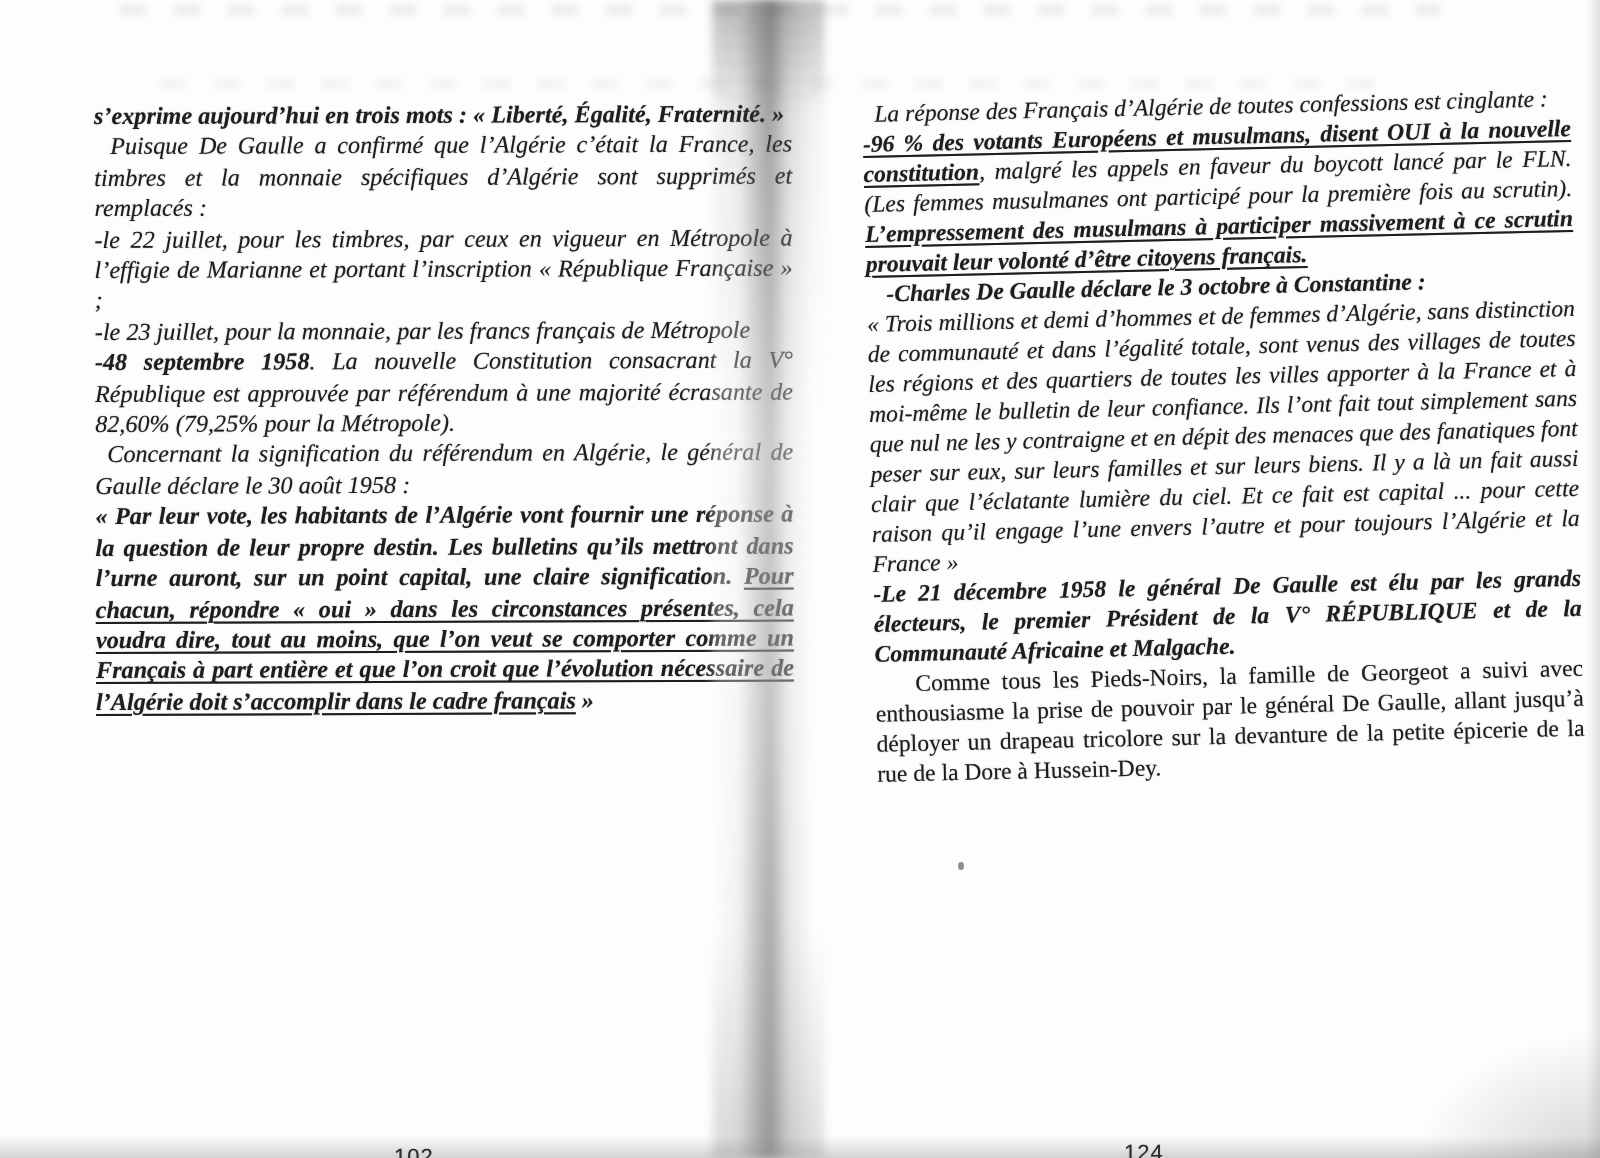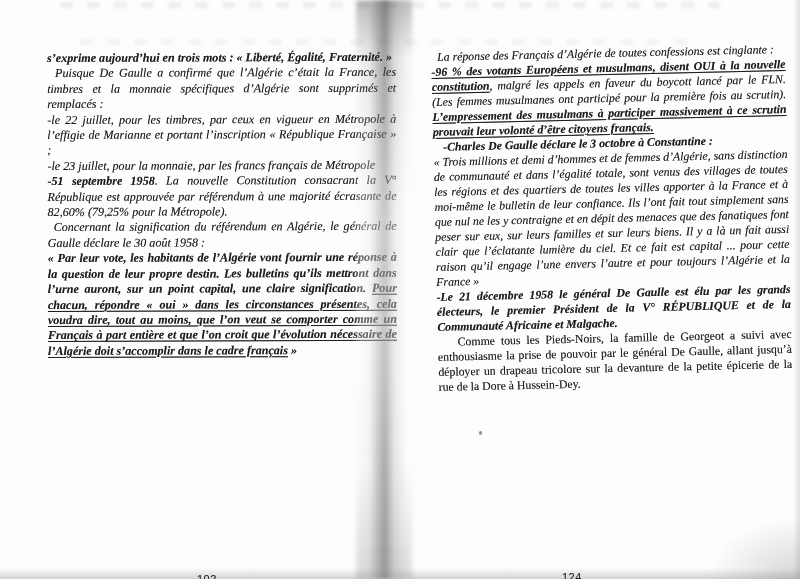--- a/index.html
+++ b/index.html
@@ -108,21 +108,21 @@
 <div class="ghost ghost-1"></div>
 <div class="ghost ghost-2"></div>
 
 <div class="page left-page">
   <p class="bi">s’exprime aujourd’hui en trois mots : « Liberté, Égalité, Fraternité. »</p>
 
   <p class="i mt14 ind8">Puisque De Gaulle a confirmé que l’Algérie c’était la France, les timbres et la monnaie spécifiques d’Algérie sont supprimés et remplacés :</p>
   <p class="i">-le 22 juillet, pour les timbres, par ceux en vigueur en Métropole à l’effigie de Marianne et portant l’inscription « République Française » ;</p>
   <p class="i">-le 23 juillet, pour la monnaie, par les francs français de Métropole</p>
 
-  <p class="i mt10"><span class="b">-51 septembre 1958</span><span>. La nouvelle Constitution consacrant la V° République est approuvée par référendum à une majorité écrasante de 82,60% (79,25% pour la Métropole).</span></p>
+  <p class="i mt10"><span class="b">-48 septembre 1958</span><span>. La nouvelle Constitution consacrant la V° République est approuvée par référendum à une majorité écrasante de 82,60% (79,25% pour la Métropole).</span></p>
 
   <p class="i mt12 ind6">Concernant la signification du référendum en Algérie, le général de Gaulle déclare le 30 août 1958 :</p>
 
   <p class="bi mt10"><span>« Par leur vote, les habitants de l’Algérie vont fournir une réponse à la question de leur propre destin. Les bulletins qu’ils mettront dans l’urne auront, sur un point capital, une claire signification. </span><span class="u">Pour chacun, répondre « oui » dans les circonstances présentes, cela voudra dire, tout au moins, que l’on veut se comporter comme un Français à part entière et que l’on croit que l’évolution nécessaire de l’Algérie doit s’accomplir dans le cadre français</span><span> »</span></p>
 </div>
 
 <div class="page right-page">
   <p class="i ind6">La réponse des Français d’Algérie de toutes confessions est cinglante :</p>
 
   <p class="i mt12"><span class="b u">-96 % des votants Européens et musulmans, disent OUI à la nouvelle constitution</span><span>, malgré les appels en faveur du boycott lancé par le FLN. (Les femmes musulmanes ont participé pour la première fois au scrutin). </span><span class="b u">L’empressement des musulmans à participer massivement à ce scrutin prouvait leur volonté d’être citoyens français.</span></p>

